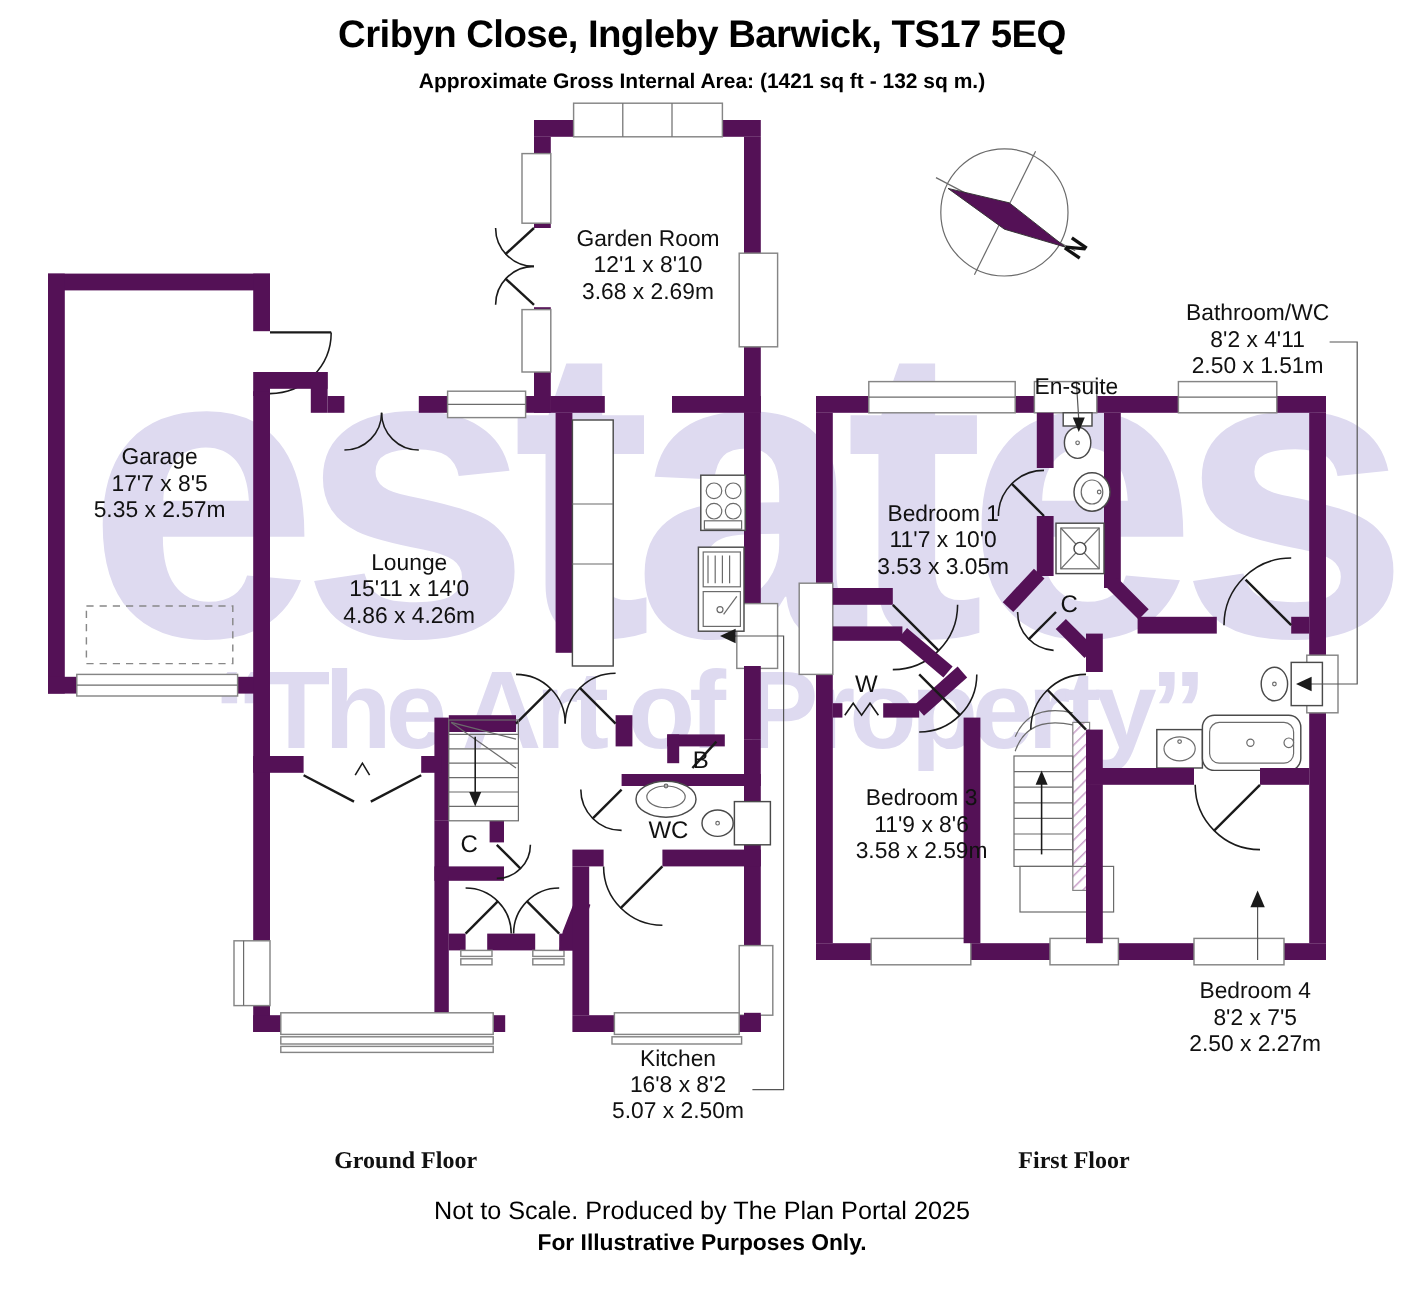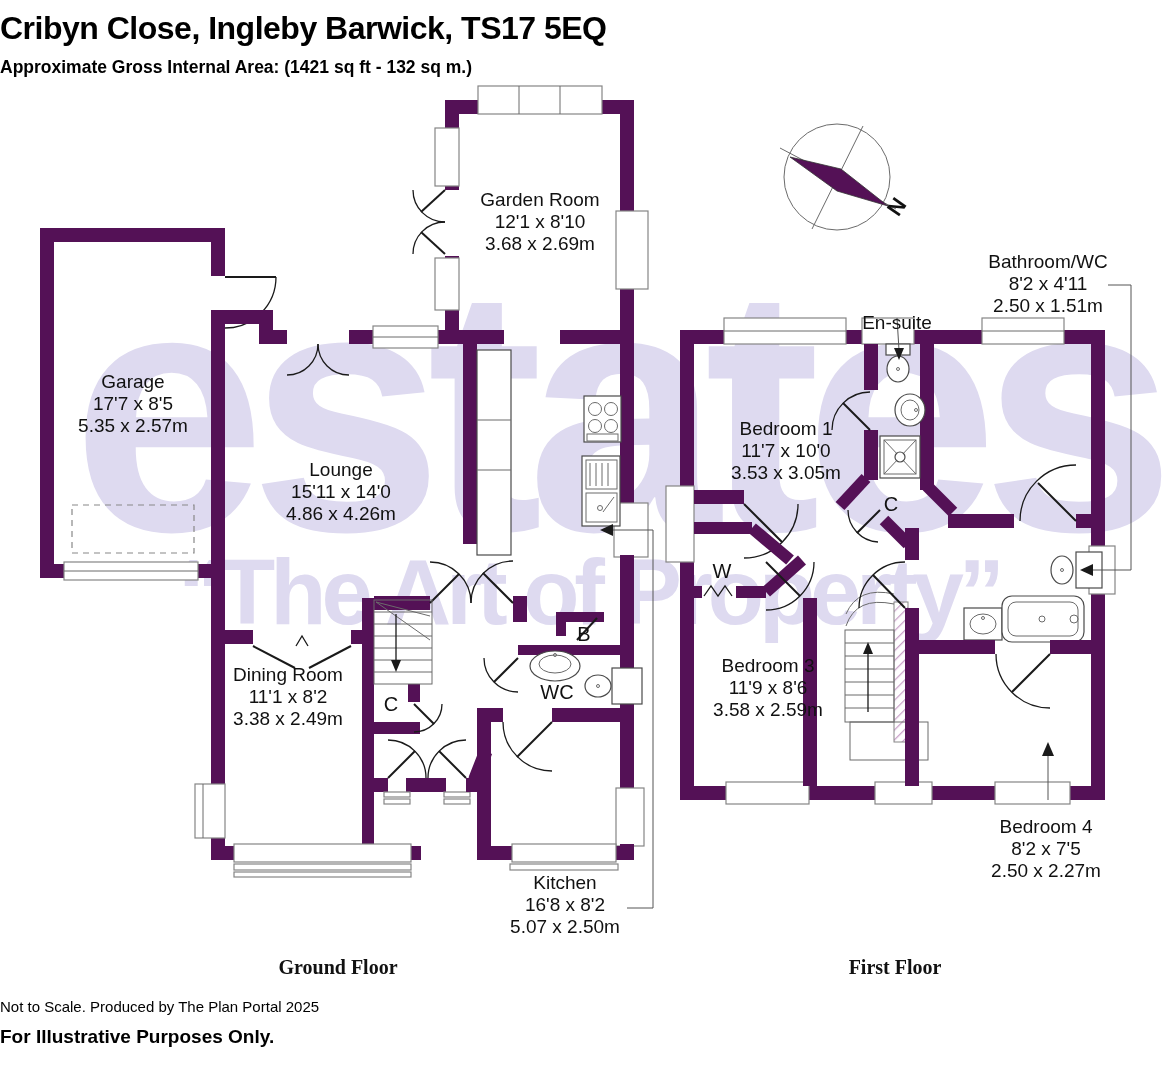--- a/index.html
+++ b/index.html
@@ -1,37 +1,37 @@
 <!DOCTYPE html>
 <html style="--wall-color: #541156; --watermark-color: #dedaf0;"><head>
 <meta charset="utf-8">
 <style>
   html,body{margin:0;padding:0;background:#fff;}
   #canvas{position:relative;width:1170px;height:1080px;background:#fff;overflow:hidden;
           font-family:"Liberation Sans",sans-serif;}
   .lbl{position:absolute;text-align:center;font:19px/22px "Liberation Sans",sans-serif;color:#111;white-space:nowrap;}
-  .title{position:absolute;width:100%;font-weight:bold;color:#000;}
+  .title{position:absolute;width:100%;text-align:center;font-weight:bold;color:#000;}
   #main-title{top:10px;font-size:32px;letter-spacing:-0.5px;}
   #sub-title{top:57px;font-size:17.5px;}
   .wm{position:absolute;color:var(--watermark-color);font-weight:bold;z-index:0;white-space:nowrap;}
   #wm1{left:72px;top:236px;font-size:348px;line-height:1;letter-spacing:-16px;}
   #wm2{left:178px;top:546px;font-size:92px;line-height:1;letter-spacing:-5px;}
   #plan-svg{position:absolute;left:0;top:0;z-index:1;}
   .lbl,.title{z-index:2;}
   .wall{fill:var(--wall-color);}
   .wline{stroke:var(--wall-color);stroke-width:12;}
   .win{fill:#fff;stroke:#858585;stroke-width:1.2;}
   .thin{fill:none;stroke:#6b6b6b;stroke-width:1;}
   .fix{fill:#fff;stroke:#4a4a4a;stroke-width:1.2;}
   .door{fill:none;stroke:#1a1a1a;stroke-width:1.3;}
   .leaf{stroke:#1a1a1a;stroke-width:2;}
   .mark{fill:#1a1a1a;}
   .lead{fill:none;stroke:#555;stroke-width:1;}
   #north-label{z-index:2;font-size:22px;font-weight:bold;transform:rotate(-55deg);}
-  #footer1{top:998px;font-size:15px;}
+  #footer1{top:998px;font-size:21px;}
   #footer2{top:1026px;font-size:19px;font-weight:bold;}
   .floorcap{font-size:20px;font-weight:bold;font-family:Liberation Serif, serif;}
 </style>
 </head>
 <body>
 
 <div id="canvas">
 
   <div id="wm1" class="wm">estates</div>
   <div id="wm2" class="wm">“The Art of Property”</div>
@@ -353,25 +353,20 @@
   <div class="lbl" style="left:440px;top:189px;width:200px">
     <div>Garden Room</div>
     <div>12'1 x 8'10</div>
     <div>3.68 x 2.69m</div>
   </div>
   <div class="lbl" style="left:241px;top:459px;width:200px">
     <div>Lounge</div>
     <div>15'11 x 14'0</div>
     <div>4.86 x 4.26m</div>
   </div>
-  <div class="lbl" style="left:188px;top:664px;width:200px">
-    <div>Dining Room</div>
-    <div>11'1 x 8'2</div>
-    <div>3.38 x 2.49m</div>
-  </div>
   <div class="lbl" style="left:465px;top:872px;width:200px">
     <div>Kitchen</div>
     <div>16'8 x 8'2</div>
     <div>5.07 x 2.50m</div>
   </div>
   <div class="lbl" style="left:507px;top:681px;width:100px;font-size:20px">
     <div>WC</div>
   </div>
   <div class="lbl" style="left:564px;top:623px;width:40px;font-size:20px">
     <div>B</div>

